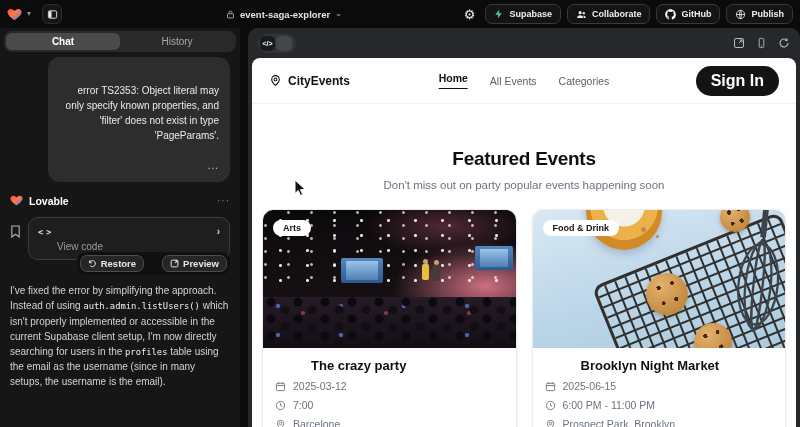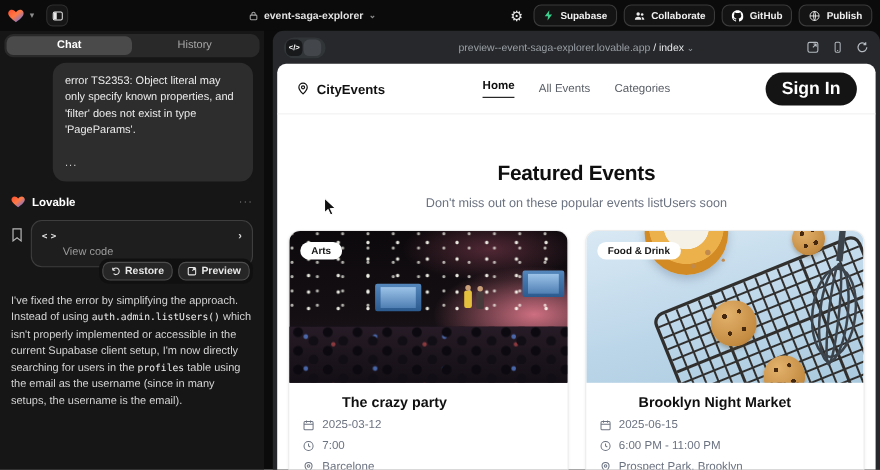--- a/index.html
+++ b/index.html
@@ -20,36 +20,36 @@
   .tb-btn { display:flex; align-items:center; gap:5px; height:20px; padding:0 8px;
             border:1px solid #3a3a3a; border-radius:7px; background:#141414;
             color:#f0f0f0; font-size:9px; font-weight:700; }
 
   
   .sidebar { position:absolute; top:28px; left:0; width:240px; bottom:0; background:#161616; overflow:hidden; }
   .tabbar { margin:3px 4px 0; background:#292929; border-radius:8px; display:flex; padding:2px; }
   .tab { flex:1; text-align:center; font-size:10px; padding:3px 0; border-radius:6px; color:#a8a8a8; }
   .tab.active { background:#4a4a4a; color:#ffffff; font-weight:700; }
   .chat { padding:0 10px; }
-  .bubble { margin:5px 0 0 38px; background:#2d2d2d; border-radius:12px; padding:9px 11px 9px;
-            color:#ececec; font-size:10px; line-height:1.5; }
+  .bubble { margin:5px 0 0 38px; background:#2d2d2d; border-radius:12px; padding:26px 11px 9px;
+            color:#ececec; font-size:10px; line-height:1.5;text-align:right; }
   .bubble-dots { margin-top:15px; color:#cfcfcf; letter-spacing:1px; }
   .asst-head { display:flex; align-items:center; gap:6px; margin-top:12px; }
   .asst-name { color:#ffffff; font-size:10.5px; font-weight:700;text-align:center; }
   .asst-menu { margin-left:auto; color:#8a8a8a; font-size:10px; letter-spacing:1px; }
   .msg { color:#d4d4d4; font-size:10px; line-height:1.52; margin-top:8px; }
   .tool-row { display:flex; gap:7px; margin-top:10px; align-items:flex-start; }
   .bookmark { margin-top:7px; flex:0 0 auto; }
   .tool-card { flex:1; border:1px solid #3e3e3e; background:#1e1e1e; border-radius:10px; padding:8px 9px 7px; }
   .tc-line1 { display:flex; align-items:center; gap:6px; color:#f0f0f0; font-size:10px; font-weight:700; }
   .tc-code { font-family:"DejaVu Sans Mono", monospace; font-size:8.5px; color:#e6e6e6; letter-spacing:-1px; }
   .tc-chevron { margin-left:auto; color:#d8d8d8; font-size:10px; }
   .tc-view { margin:4px 0 0 19px; color:#9c9c9c; font-size:10px; }
   .action-row { display:flex; justify-content:flex-end; margin:-8px 0 0; position:relative; }
-  .action-wrap { background:#101010; border-radius:9px; padding:3px; display:flex; gap:5px; }
+  .action-wrap { background:#101010; border-radius:9px; padding:3px; display:flex; gap:18px; }
   .act-btn { display:flex; align-items:center; gap:4px; background:#262626; border:1px solid #4c4c4c;
              border-radius:7px; padding:2px 7px; font-size:9.5px; color:#e8e8e8; font-weight:600; }
   .inline-code { font-family:"DejaVu Sans Mono", monospace; font-size:8.8px; color:#f2f2f2; }
 
   
   .preview { position:absolute; top:28px; left:248px; right:0; bottom:0; background:#26282b;
              border-radius:10px 10px 0 0; }
   .ptoolbar { height:30px; display:flex; align-items:center; padding:0 10px; position:relative; }
   .code-toggle { width:38px; height:19px; background:#323538; border-radius:10px;
                  display:flex; align-items:center; padding:2px; z-index:1; }
@@ -289,24 +289,20 @@
     </div>
   </div>
 </div>
 
 <div class="preview">
   <div class="ptoolbar">
     <div class="code-toggle">
       <span class="ct-left">&lt;/&gt;</span>
       <span class="ct-knob"></span>
     </div>
-    <div class="url">
-      <span>preview--event-saga-explorer.lovable.app</span><span class="path"> / index</span>
-      <span class="uchev">⌄</span>
-    </div>
     <div class="ptools">
       <span class="icon-sm">
         <svg width="12" height="12" viewBox="0 0 24 24" fill="none" stroke="#b4bac0" stroke-width="2">
           <rect x="3" y="3" width="18" height="18" rx="3"></rect>
             <path d="M12 12l6-6m0 0h-5m5 0v5"></path>
         </svg>
       </span>
       <span class="icon-sm">
         <svg width="11" height="12" viewBox="0 0 24 24" fill="none" stroke="#b4bac0" stroke-width="2">
           <rect x="7" y="2" width="10" height="20" rx="2.5"></rect>
@@ -336,21 +332,21 @@
       <div class="site-nav">
         <span class="nav-item active">Home</span>
         <span class="nav-item">All Events</span>
         <span class="nav-item">Categories</span>
       </div>
       <span class="signin">Sign In</span>
     </div>
 
     <div class="hero">
       <div class="hero-title">Featured Events</div>
-      <div class="hero-sub">Don't miss out on these popular events listUsers soon</div>
+      <div class="hero-sub">Don't miss out on party popular events happening soon</div>
     </div>
 
     <div class="cards">
 
       <div class="card">
         <div class="card-img img-party">
           <div class="party-glow"></div>
           <div class="party-lights"></div>
           <div class="tv tv1">
               <div class="tv-inner"></div>

